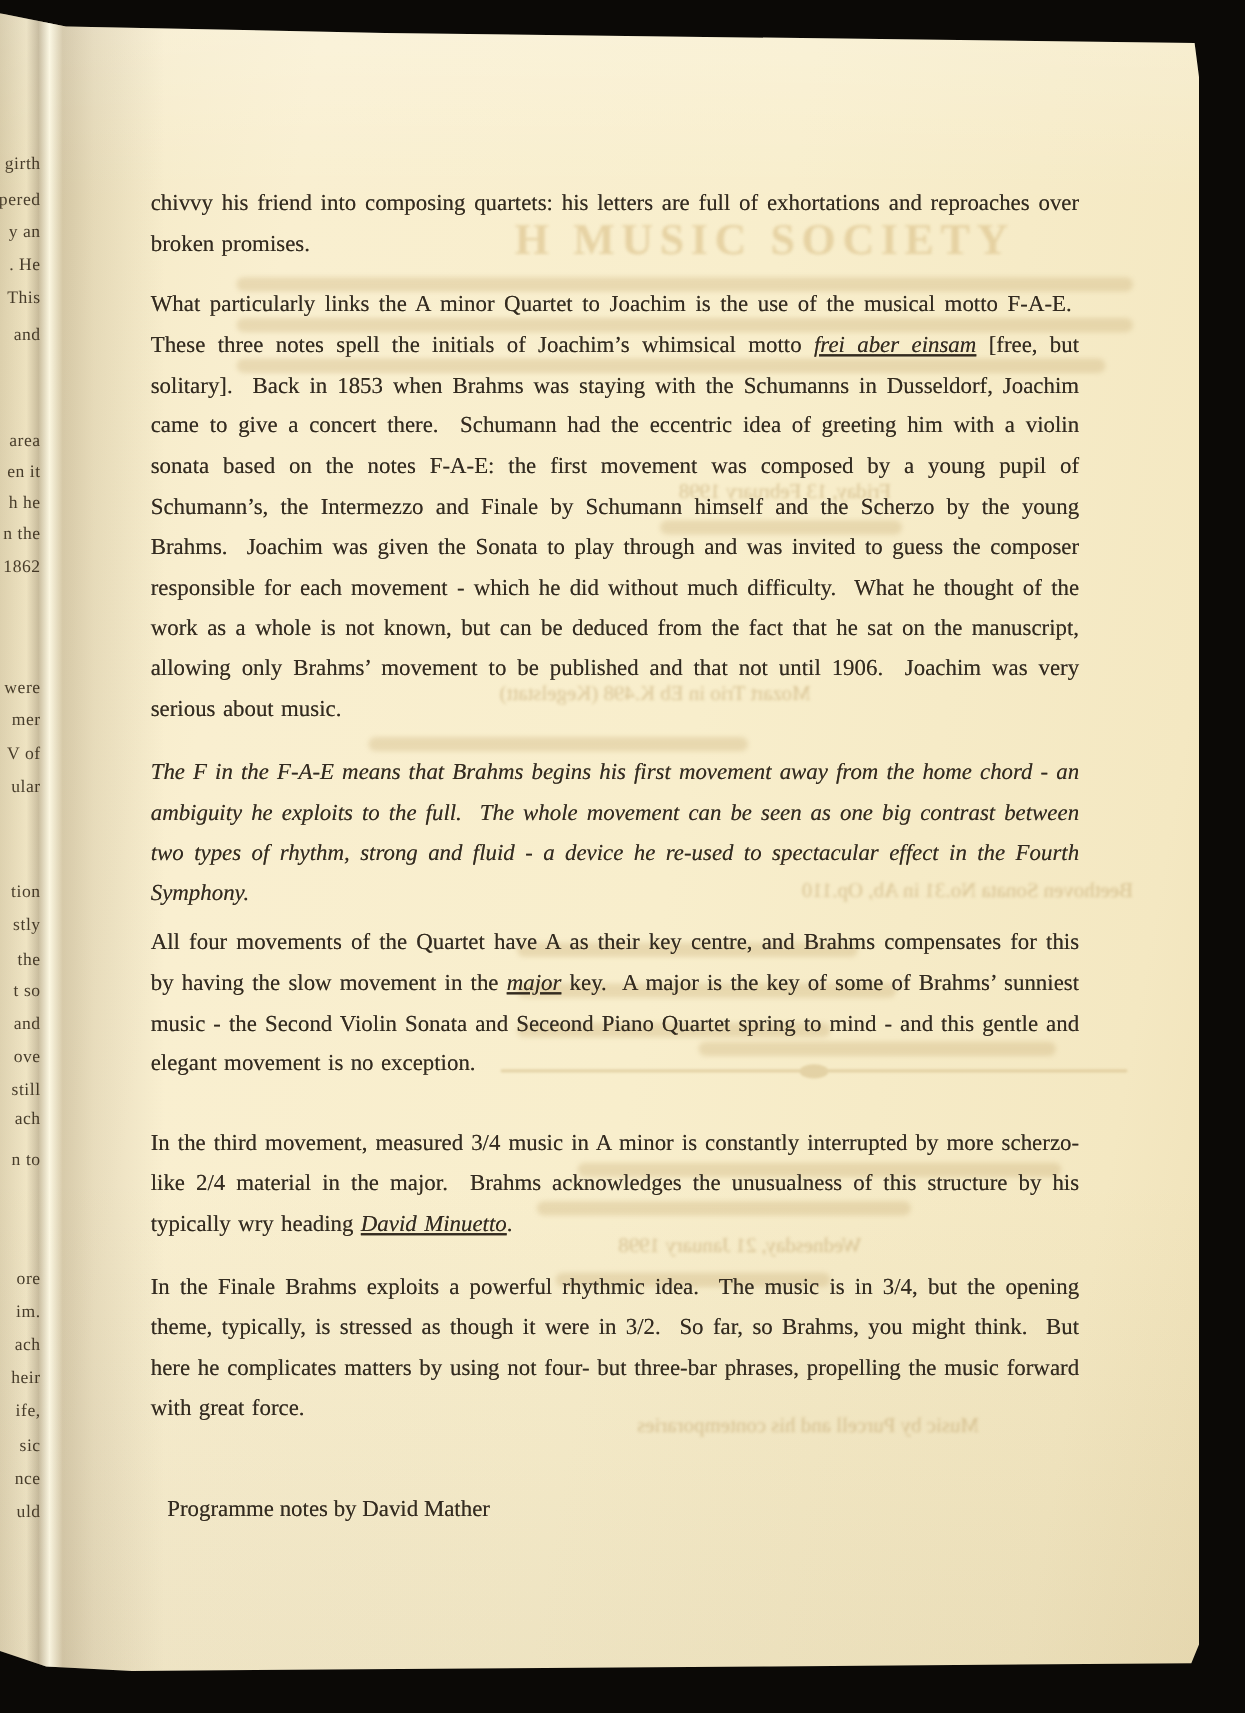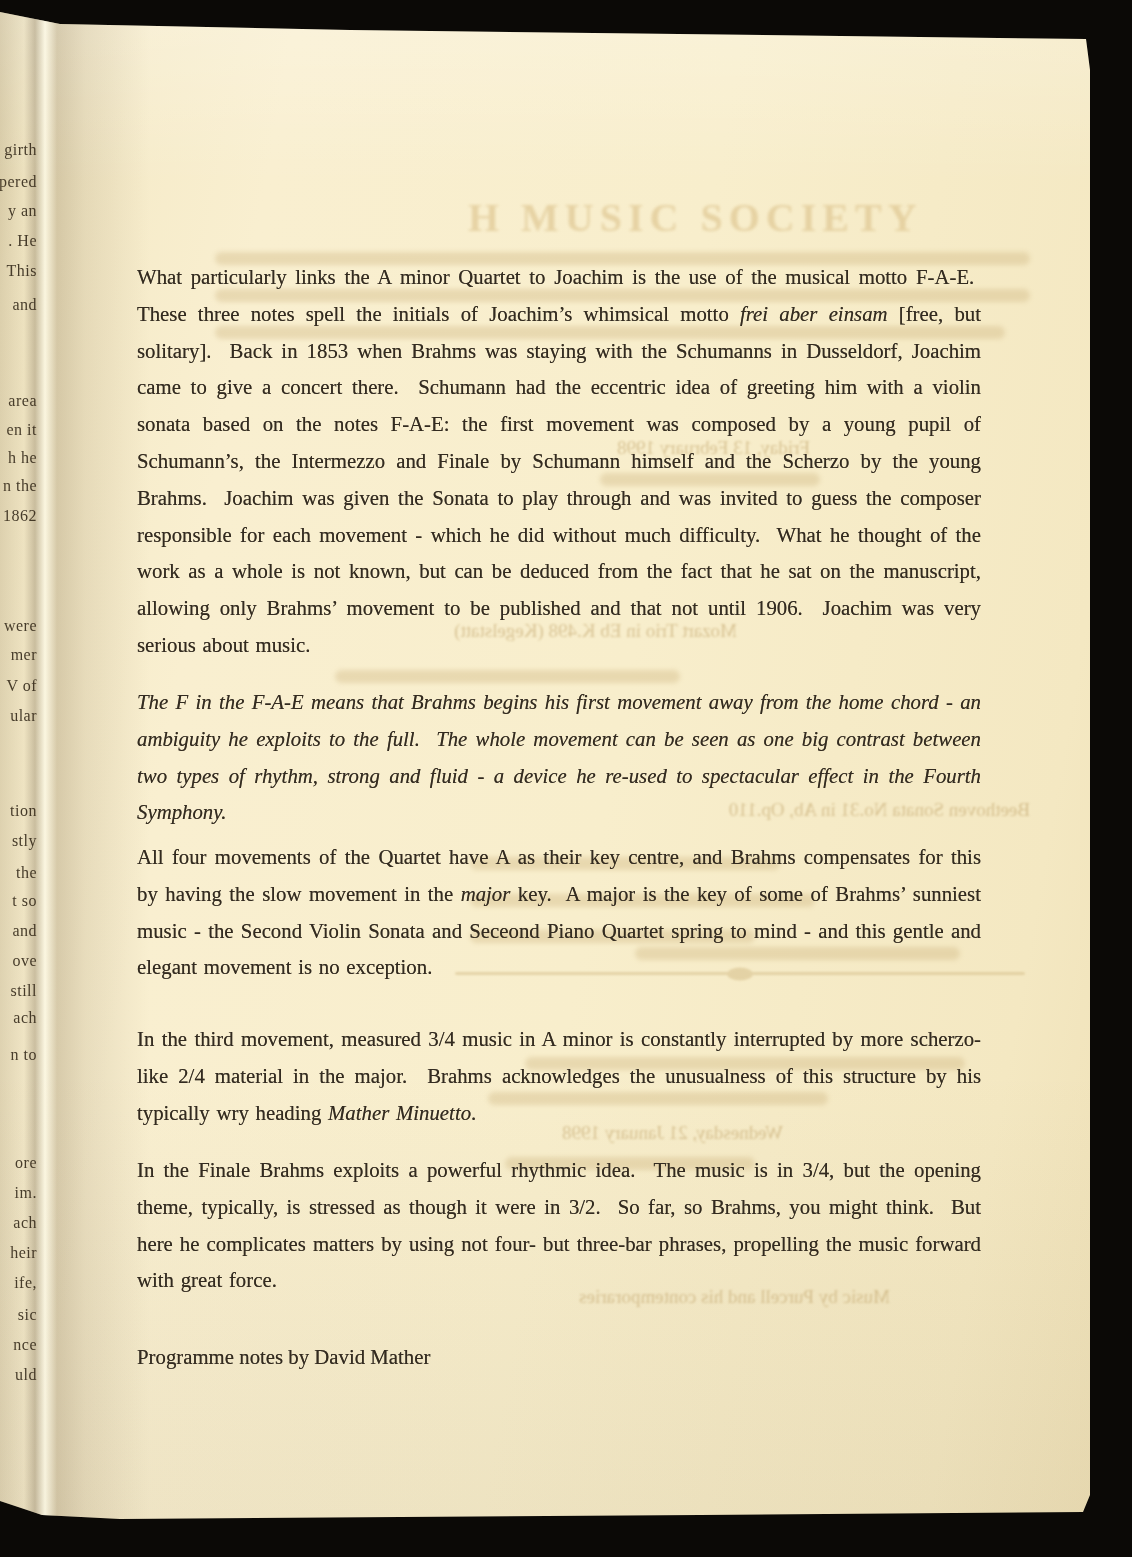--- a/index.html
+++ b/index.html
@@ -61,23 +61,23 @@
     transform:translate(-50%,-50%);background:#d2ba84;border-radius:50%;
   }
   
   .content{position:absolute;left:0;top:0;width:100%;height:100%;}
   .para{
     position:absolute;left:137px;width:844px;margin:0;
     font-size:20.8px;line-height:36.8px;color:#332b20;
     text-align:justify;word-spacing:1.5px;
     text-shadow:0 0 0.5px rgba(51,43,32,0.65);
   }
-  .para .it{font-style:italic;}
+  .para .it{font-style:italic;text-decoration:underline;}
   .credit{
-    position:absolute;left:137px;top:1345px;margin:0;
+    position:absolute;left:137px;top:1345px;margin:15px;
     font-size:20.8px;color:#332b20;
     text-shadow:0 0 0.5px rgba(51,43,32,0.65);
     font-family:Liberation Serif, serif;
   }
 </style>
 </head>
 <body>
 
 <div class="paper">
 
@@ -137,19 +137,20 @@
       <span class="frag" style="top: 1274px;">ife,</span>
       <span class="frag" style="top: 1306px;">sic</span>
       <span class="frag" style="top: 1336px;">nce</span>
       <span class="frag" style="top: 1366px;">uld</span>
     </div>
 
   <div class="gutter"></div>
 
   <div class="content" id="content">
     <p class="credit">Programme notes by David Mather</p>
+  <p class="para" style="top: 167px;"><span>chivvy his friend into composing quartets: his letters are full of exhortations and reproaches over broken promises.</span></p>
       <p class="para" style="top: 259px;"><span>What particularly links the A minor Quartet to Joachim is the use of the musical motto F-A-E.&nbsp; These three notes spell the initials of Joachim’s whimsical motto </span><span class="it">frei aber einsam</span><span> [free, but solitary].&nbsp; Back in 1853 when Brahms was staying with the Schumanns in Dusseldorf, Joachim came to give a concert there.&nbsp; Schumann had the eccentric idea of greeting him with a violin sonata based on the notes F-A-E: the first movement was composed by a young pupil of Schumann’s, the Intermezzo and Finale by Schumann himself and the Scherzo by the young Brahms.&nbsp; Joachim was given the Sonata to play through and was invited to guess the composer responsible for each movement - which he did without much difficulty.&nbsp; What he thought of the work as a whole is not known, but can be deduced from the fact that he sat on the manuscript, allowing only Brahms’ movement to be published and that not until 1906.&nbsp; Joachim was very serious about music.</span></p>
       <p class="para" style="top: 684px; font-style: italic;"><span>The F in the F-A-E means that Brahms begins his first movement away from the home chord - an ambiguity he exploits to the full.&nbsp; The whole movement can be seen as one big contrast between two types of rhythm, strong and fluid - a device he re-used to spectacular effect in the Fourth Symphony.</span></p>
       <p class="para" style="top: 839px;"><span>All four movements of the Quartet have A as their key centre, and Brahms compensates for this by having the slow movement in the </span><span class="it">major</span><span> key.&nbsp; A major is the key of some of Brahms’ sunniest music - the Second Violin Sonata and Seceond Piano Quartet spring to mind - and this gentle and elegant movement is no exception.</span></p>
-      <p class="para" style="top: 1021px;"><span>In the third movement, measured 3/4 music in A minor is constantly interrupted by more scherzo-like 2/4 material in the major.&nbsp; Brahms acknowledges the unusualness of this structure by his typically wry heading </span><span class="it">Mather Minuetto</span><span>.</span></p>
+      <p class="para" style="top: 1021px;"><span>In the third movement, measured 3/4 music in A minor is constantly interrupted by more scherzo-like 2/4 material in the major.&nbsp; Brahms acknowledges the unusualness of this structure by his typically wry heading </span><span class="it">David Minuetto</span><span>.</span></p>
       <p class="para" style="top: 1152px;"><span>In the Finale Brahms exploits a powerful rhythmic idea.&nbsp; The music is in 3/4, but the opening theme, typically, is stressed as though it were in 3/2.&nbsp; So far, so Brahms, you might think.&nbsp; But here he complicates matters by using not four- but three-bar phrases, propelling the music forward with great force.</span></p>
     </div>
 </div>
 
 </body></html>

